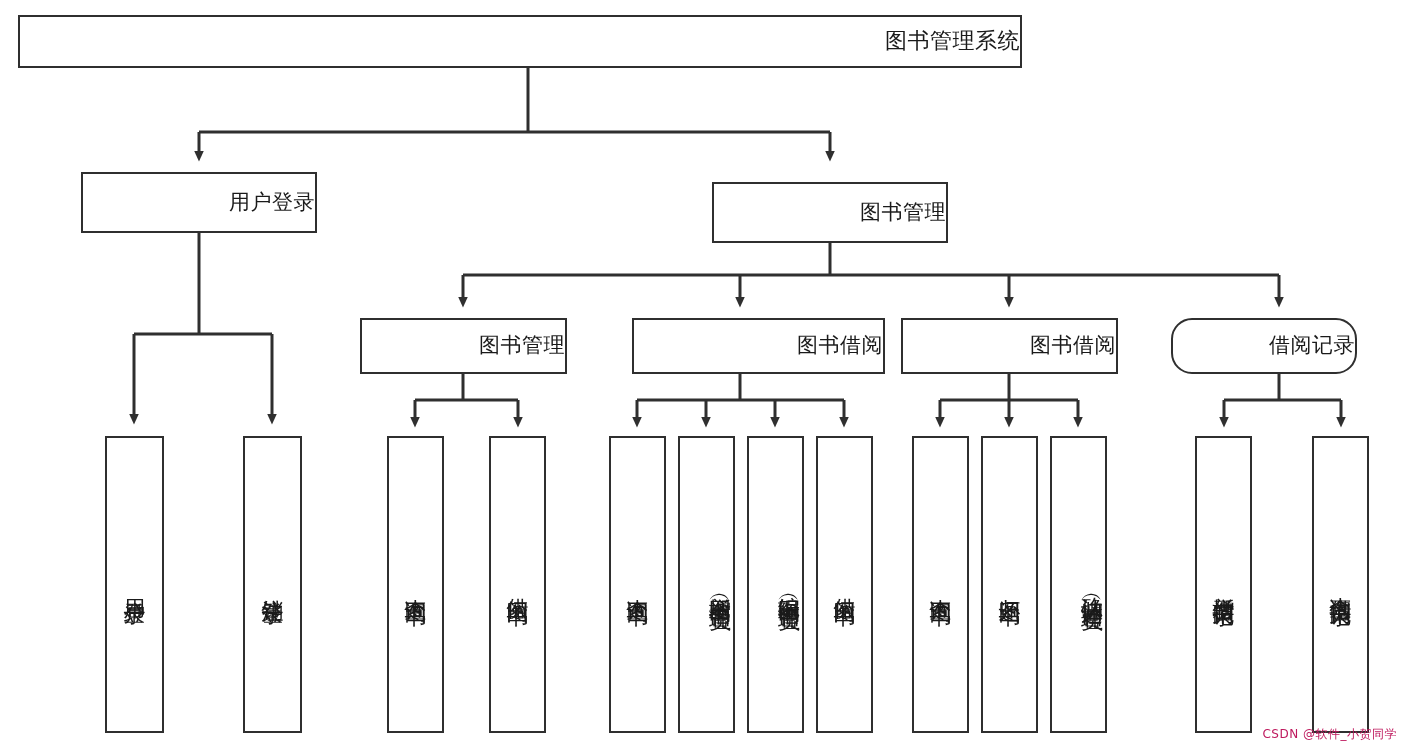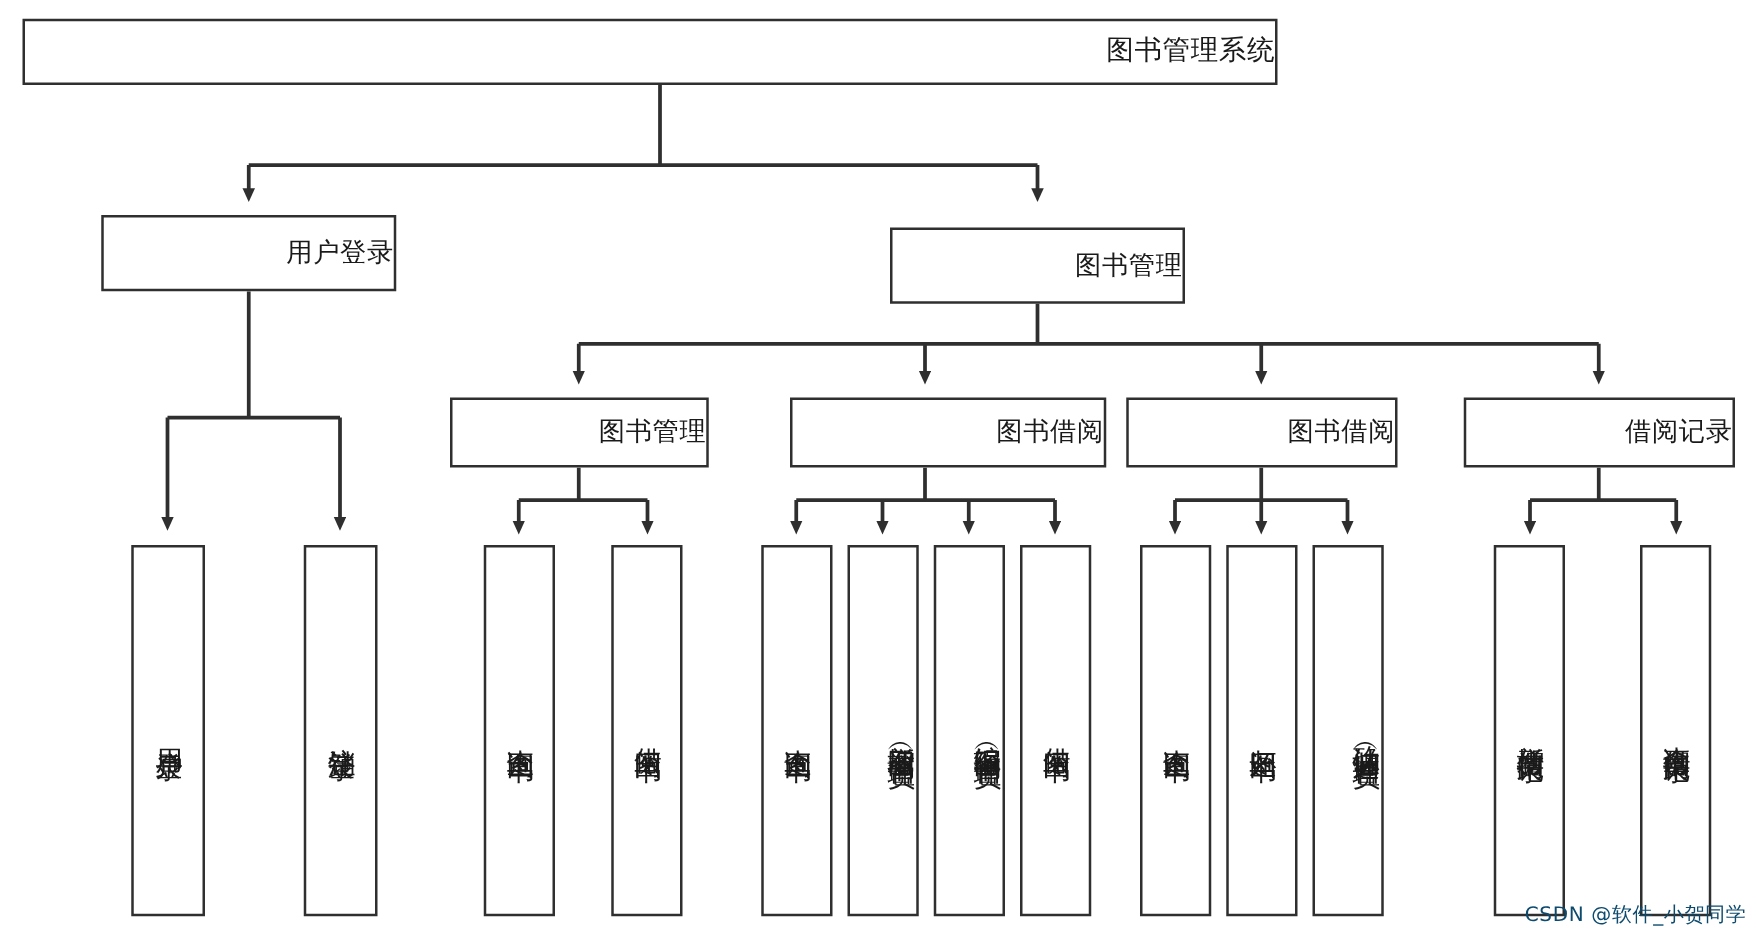--- a/index.html
+++ b/index.html
@@ -62,22 +62,22 @@
   }
   
   .node.vert.center {
     align-items: center;
     padding-top: 0;
   }
   .watermark {
     position: absolute;
     right: 8px;
     bottom: 4px;
-    font-size: 16px;
-    color: #0c4a6e;
+    font-size: 12px;
+    color: #be185d;
     letter-spacing: 0.5px;
     white-space: nowrap;
     user-select: none;
   }
 </style>
 </head>
 <body>
 
 <div id="canvas">
 
@@ -148,21 +148,21 @@
   </div>
 
   <div class="node horiz" style="left:632px; top:318px; width:253px; height:56px;">
     <span>图书借阅</span>
   </div>
 
   <div class="node horiz" style="left:901px; top:318px; width:217px; height:56px;">
     <span>图书借阅</span>
   </div>
 
-  <div class="node horiz" style="left:1171px; top:318px; width:217px; height:56px;">
+  <div class="node horiz" style="left:1171px; top:318px; width:186px; height:56px;border-radius:21px;">
     <span>借阅记录</span>
   </div>
 
   <div class="node vert center" style="left:105px; top:436px; width:59px; height:297px;">
     <span class="vlabel">用户登录</span>
   </div>
 
   <div class="node vert center" style="left:243px; top:436px; width:59px; height:297px;">
     <span class="vlabel">注销登录</span>
   </div>

